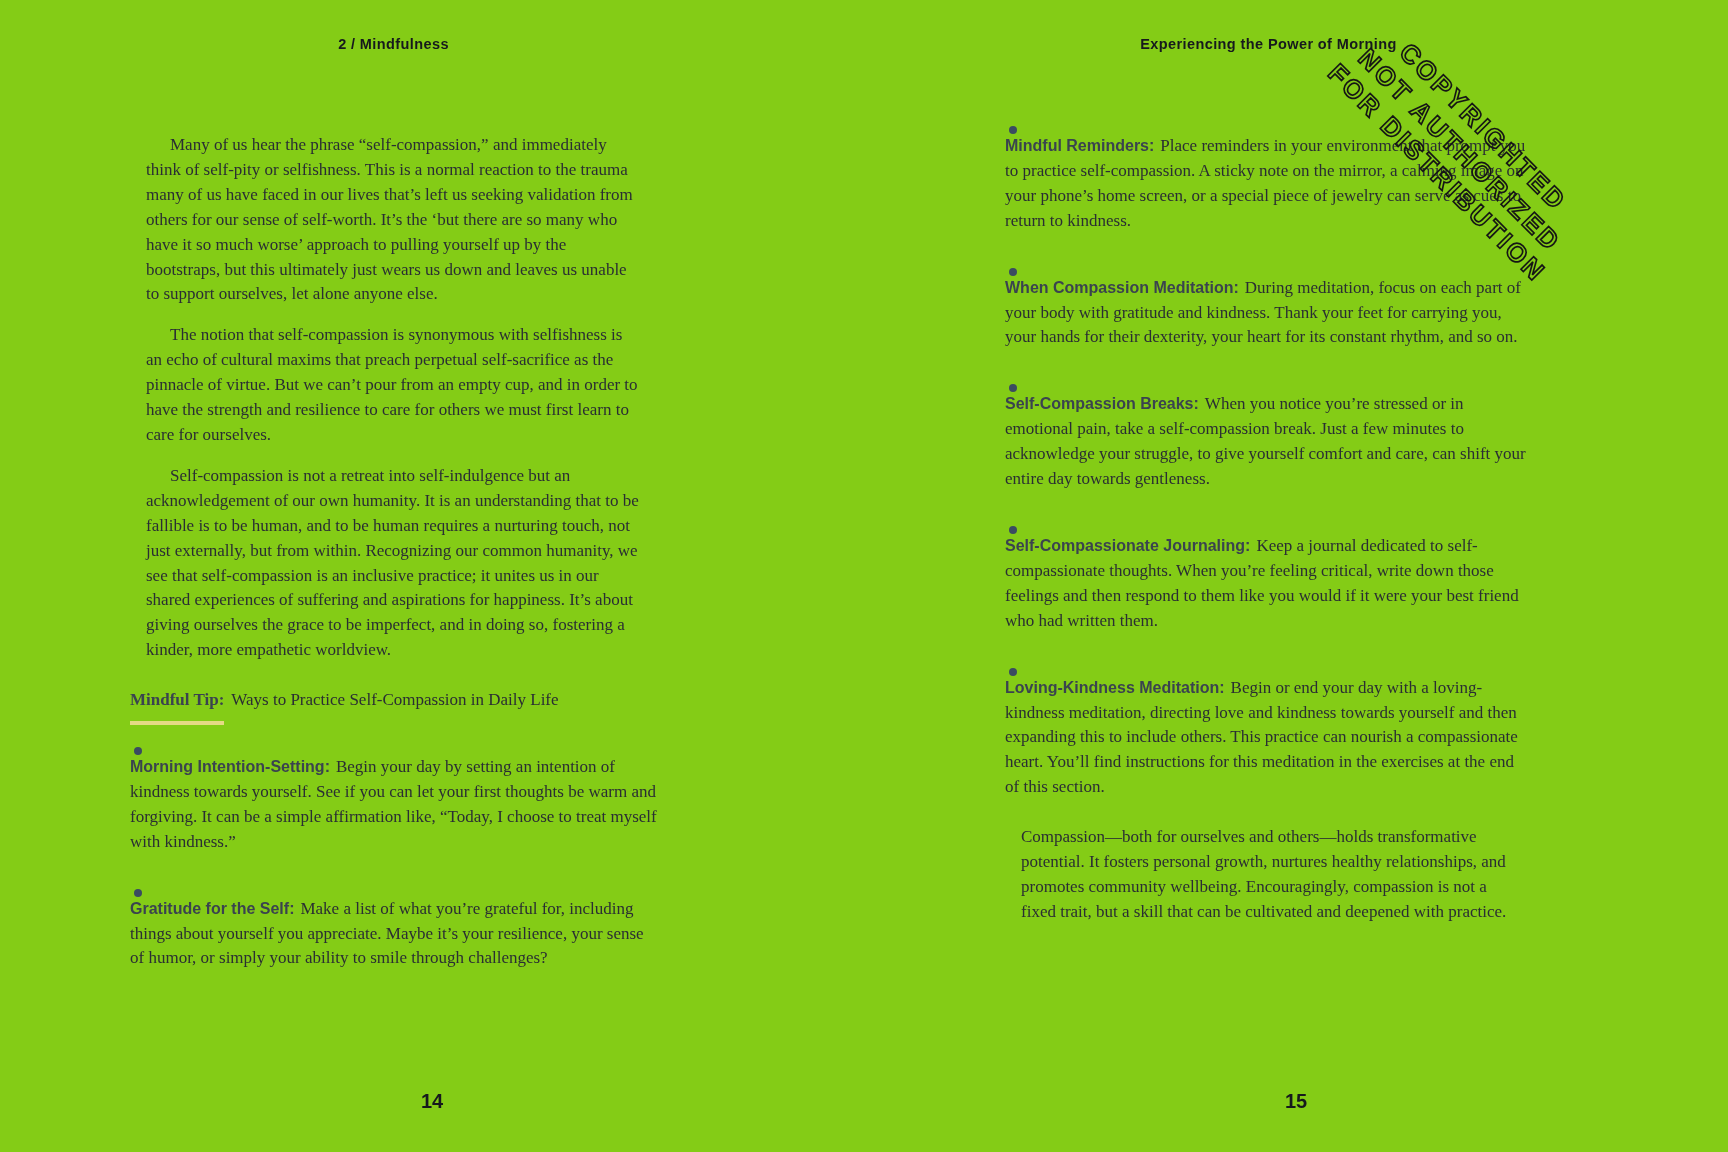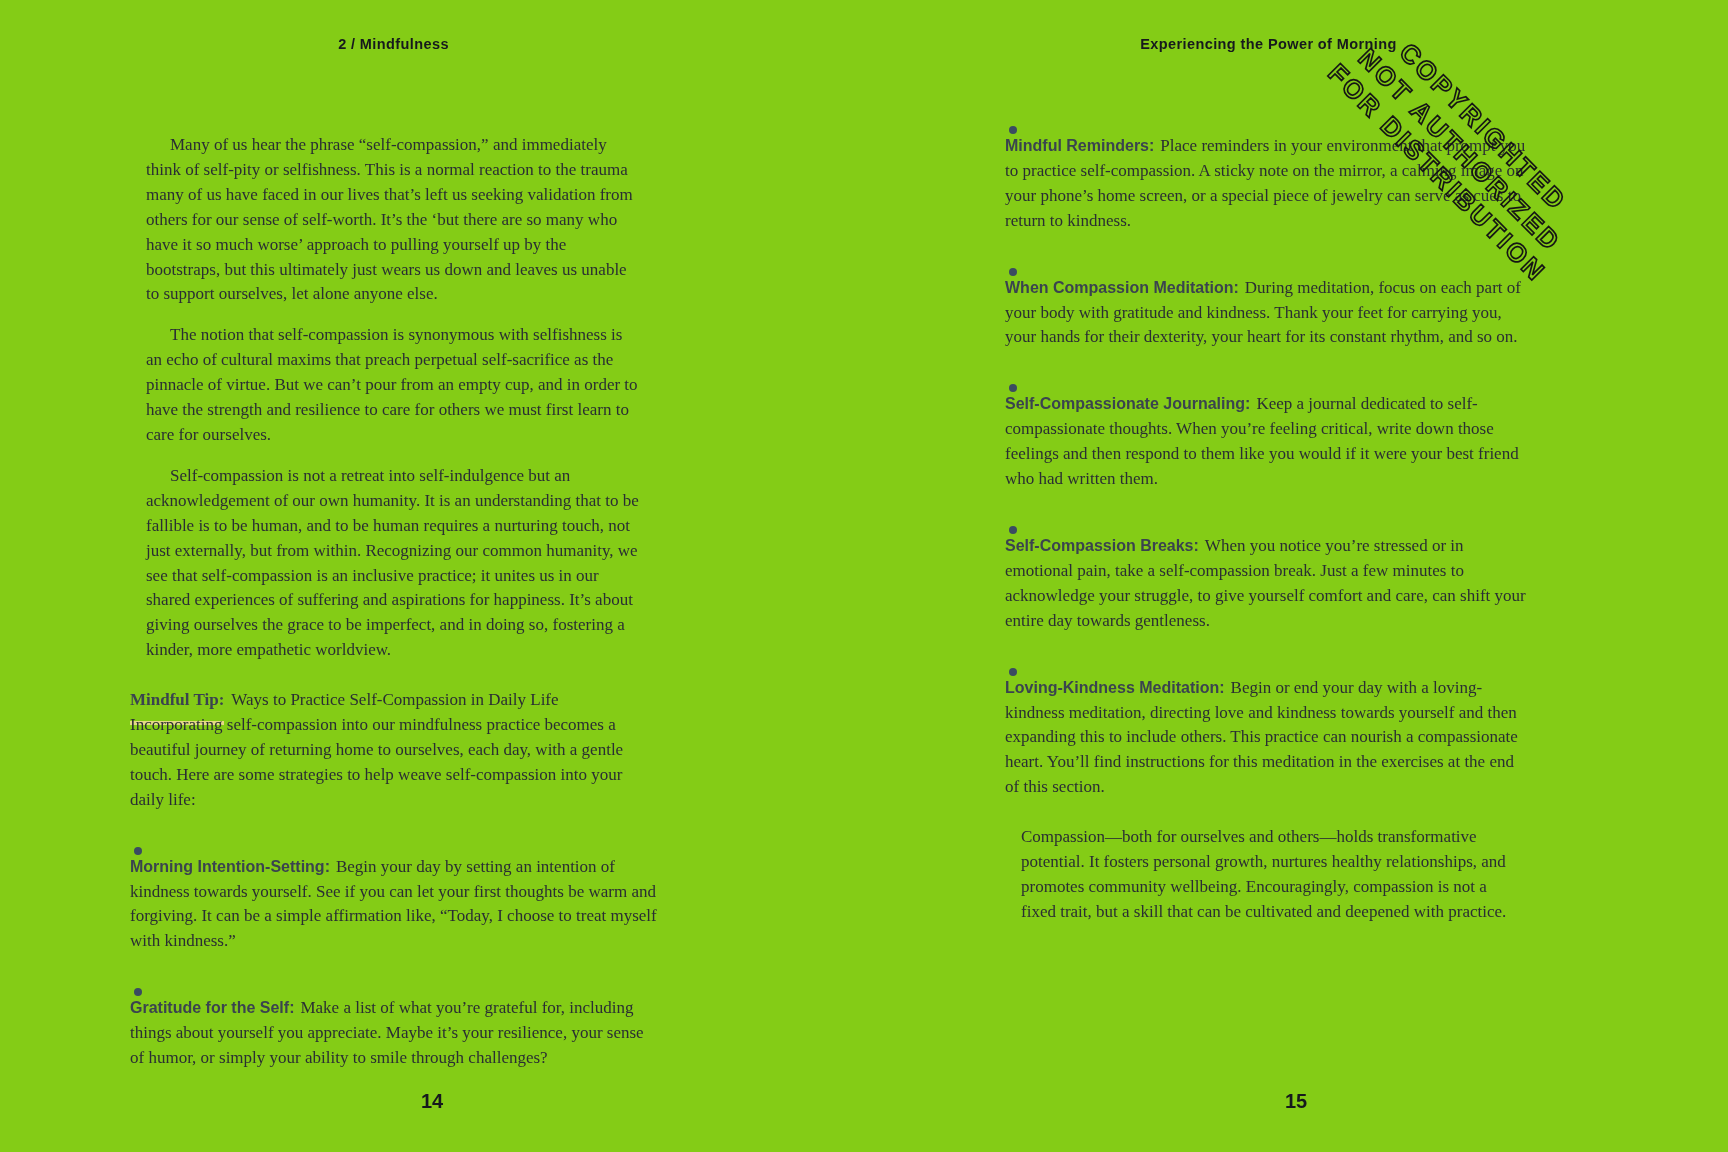--- a/index.html
+++ b/index.html
@@ -116,21 +116,20 @@
   <div class="running-head right">Experiencing the Power of Morning</div>
 
   <div class="column left">
     <p class="para">Many of us hear the phrase “self-compassion,” and immediately think of self-pity or selfishness. This is a normal reaction to the trauma many of us have faced in our lives that’s left us seeking validation from others for our sense of self-worth. It’s the ‘but there are so many who have it so much worse’ approach to pulling yourself up by the bootstraps, but this ultimately just wears us down and leaves us unable to support ourselves, let alone anyone else.</p>
     <p class="para">The notion that self-compassion is synonymous with selfishness is an echo of cultural maxims that preach perpetual self-sacrifice as the pinnacle of virtue. But we can’t pour from an empty cup, and in order to have the strength and resilience to care for others we must first learn to care for ourselves.</p>
     <p class="para">Self-compassion is not a retreat into self-indulgence but an acknowledgement of our own humanity. It is an understanding that to be fallible is to be human, and to be human requires a nurturing touch, not just externally, but from within. Recognizing our common humanity, we see that self-compassion is an inclusive practice; it unites us in our shared experiences of suffering and aspirations for happiness. It’s about giving ourselves the grace to be imperfect, and in doing so, fostering a kinder, more empathetic worldview.</p>
 
     <p class="tip-head">
       <span class="tip-label">Mindful Tip:</span><span class="tip-title">Ways to Practice Self-Compassion in Daily Life</span>
     </p>
-    <p class="tip-intro para no-indent">Incorporating self-compassion into our mindfulness practice becomes a beautiful journey of returning home to ourselves, each day, with a gentle touch. Here are some strategies to help weave self-compassion into your daily life:</p>
 
     <div class="bullet">
       <span class="dot-cell"></span>
       <span class="btext">
         <span class="blabel">Morning Intention-Setting:</span><span>Begin your day by setting an intention of kindness towards yourself. See if you can let your first thoughts be warm and forgiving. It can be a simple affirmation like, “Today, I choose to treat myself with kindness.”</span>
       </span>
     </div>
     <div class="bullet">
       <span class="dot-cell"></span>
       <span class="btext">
@@ -148,27 +147,27 @@
     </div>
     <div class="bullet">
       <span class="dot-cell"></span>
       <span class="btext">
         <span class="blabel">When Compassion Meditation:</span><span>During meditation, focus on each part of your body with gratitude and kindness. Thank your feet for carrying you, your hands for their dexterity, your heart for its constant rhythm, and so on.</span>
       </span>
     </div>
     <div class="bullet">
       <span class="dot-cell"></span>
       <span class="btext">
-        <span class="blabel">Self-Compassionate Journaling:</span><span>Keep a journal dedicated to self-compassionate thoughts. When you’re feeling critical, write down those feelings and then respond to them like you would if it were your best friend who had written them.</span>
+        <span class="blabel">Self-Compassion Breaks:</span><span>When you notice you’re stressed or in emotional pain, take a self-compassion break. Just a few minutes to acknowledge your struggle, to give yourself comfort and care, can shift your entire day towards gentleness.</span>
       </span>
     </div>
     <div class="bullet">
       <span class="dot-cell"></span>
       <span class="btext">
-        <span class="blabel">Self-Compassion Breaks:</span><span>When you notice you’re stressed or in emotional pain, take a self-compassion break. Just a few minutes to acknowledge your struggle, to give yourself comfort and care, can shift your entire day towards gentleness.</span>
+        <span class="blabel">Self-Compassionate Journaling:</span><span>Keep a journal dedicated to self-compassionate thoughts. When you’re feeling critical, write down those feelings and then respond to them like you would if it were your best friend who had written them.</span>
       </span>
     </div>
     <div class="bullet">
       <span class="dot-cell"></span>
       <span class="btext">
         <span class="blabel">Loving-Kindness Meditation:</span><span>Begin or end your day with a loving-kindness meditation, directing love and kindness towards yourself and then expanding this to include others. This practice can nourish a compassionate heart. You’ll find instructions for this meditation in the exercises at the end of this section.</span>
       </span>
     </div>
 
     <p class="para no-indent" style="margin-top:25px">Compassion—both for ourselves and others—holds transformative potential. It fosters personal growth, nurtures healthy relationships, and promotes community wellbeing. Encouragingly, compassion is not a fixed trait, but a skill that can be cultivated and deepened with practice.</p>

